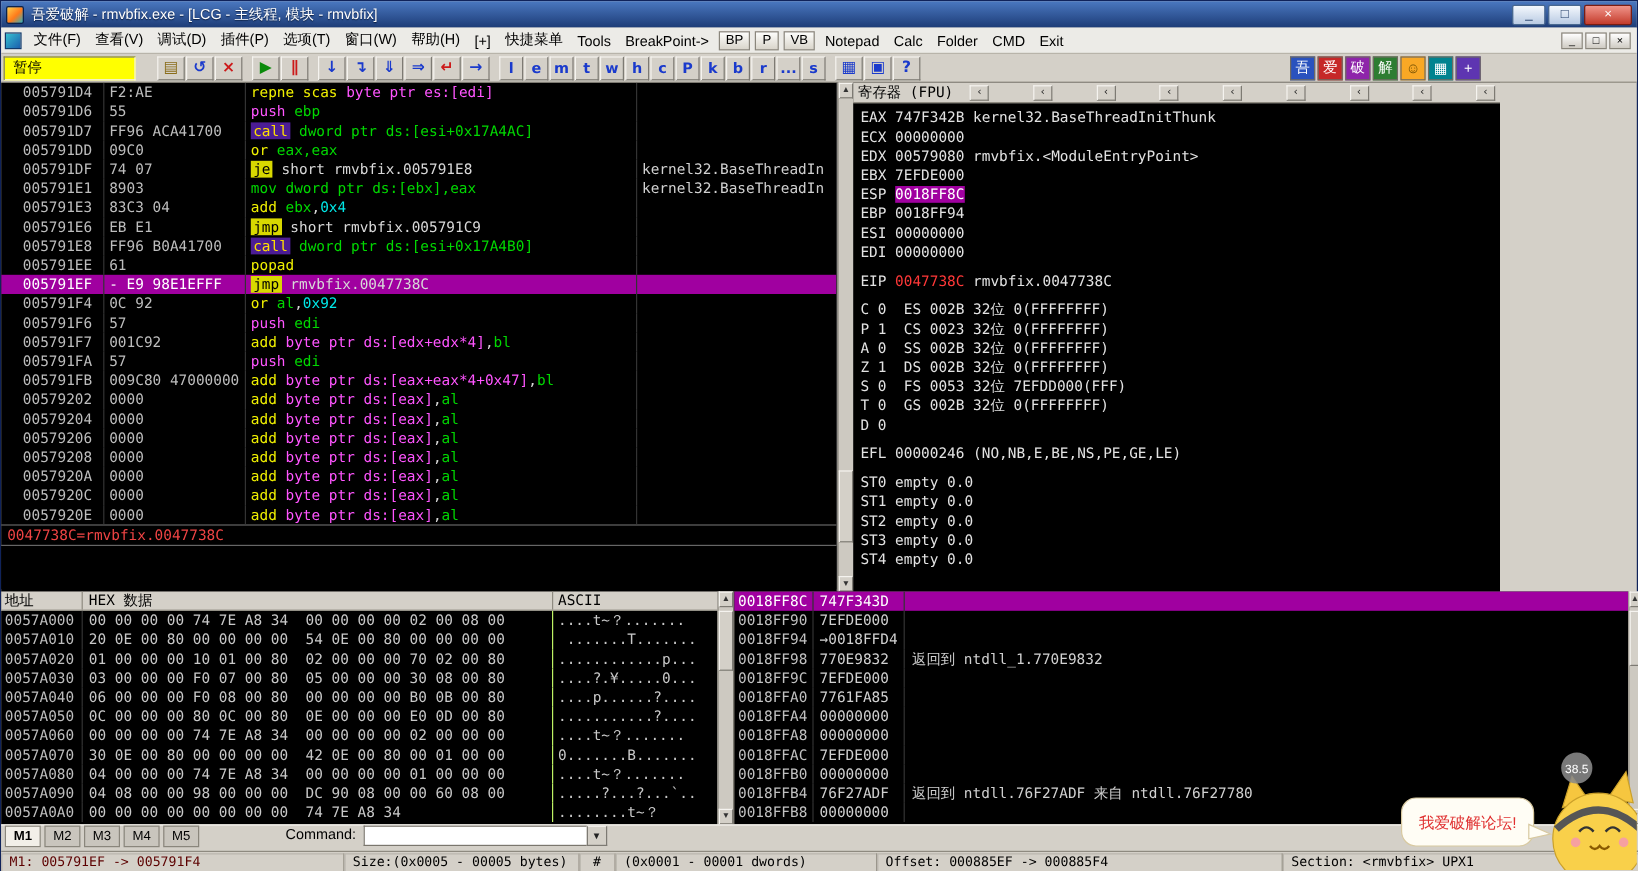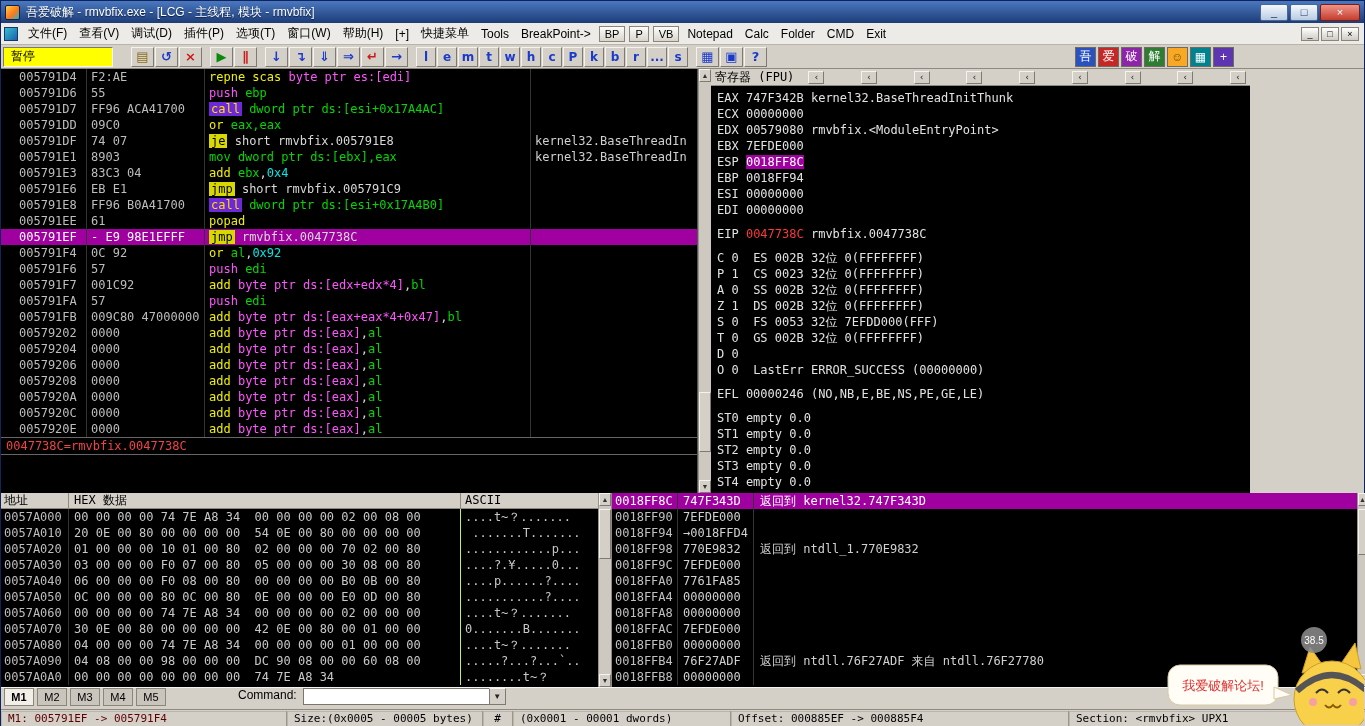--- a/index.html
+++ b/index.html
@@ -40,21 +40,21 @@
   #disasm{position:absolute;left:0;top:68px;width:697px;height:424px;background:#000;border-right:1px solid #555;}
   #disasm-rows{height:368px;overflow:hidden;}
   .drow{display:flex;height:16px;line-height:16px;white-space:pre;}
   .col-addr{width:86px;padding-left:18px;color:#bdbdbd;border-right:1px solid #333;flex:none;}
   .col-bytes{width:118px;padding-left:4px;color:#bdbdbd;border-right:1px solid #333;flex:none;overflow:hidden;}
   .col-code{width:326px;padding-left:4px;border-right:1px solid #333;flex:none;overflow:hidden;}
   .col-com{flex:1;padding-left:4px;color:#d0d0d0;overflow:hidden;}
   .drow.sel{background:#a000a0;}
   .drow.sel .col-addr,.drow.sel .col-bytes,.drow.sel .col-com{color:#fff;}
   .cw{color:#d8d8d8}.cy{color:#f0f000}.cm{color:#ff55ff}.cg{color:#00d800}.cc{color:#00e8e8}
-  .bred{background:#6d28d9;color:#ffe000;padding:0 2px;}
+  .bred{background:#4c1d95;color:#ffe000;padding:0 2px;}
   .byel{background:#d8d800;color:#000;padding:0 2px;}
   #disasm-info{height:18px;border-top:1px solid #666;border-bottom:1px solid #666;color:#ef4444;padding:1px 5px;line-height:15px;}
   #disasm-blank{height:36px;background:#000;}
 
   
   .vscroll{position:absolute;width:13px;background:#cdc9c1;border-left:1px solid #9a968c;display:flex;flex-direction:column;}
   .sb-btn{height:13px;font-size:7px;text-align:center;line-height:12px;color:#333;background:#d4d0c8;border:1px solid;border-color:#f5f3ef #7d7a73 #7d7a73 #f5f3ef;}
   .sb-track{flex:1;position:relative;}
   .sb-thumb{position:absolute;left:0;width:100%;background:#d4d0c8;border:1px solid;border-color:#f5f3ef #7d7a73 #7d7a73 #f5f3ef;}
 
@@ -266,21 +266,20 @@
         <div class="rgap"></div>
         <div class="rline"><span>EIP </span><span class="redval">0047738C</span><span> rmvbfix.0047738C</span></div>
         <div class="rgap"></div>
         <div class="rline"><span>C 0</span><span>  ES 002B 32位 0(FFFFFFFF)</span></div>
         <div class="rline"><span>P 1</span><span>  CS 0023 32位 0(FFFFFFFF)</span></div>
         <div class="rline"><span>A 0</span><span>  SS 002B 32位 0(FFFFFFFF)</span></div>
         <div class="rline"><span>Z 1</span><span>  DS 002B 32位 0(FFFFFFFF)</span></div>
         <div class="rline"><span>S 0</span><span>  FS 0053 32位 7EFDD000(FFF)</span></div>
         <div class="rline"><span>T 0</span><span>  GS 002B 32位 0(FFFFFFFF)</span></div>
         <div class="rline"><span>D 0</span></div>
-        <div class="rline"><span>O 0</span><span>  LastErr ERROR_SUCCESS (00000000)</span></div>
         <div class="rgap"></div>
         <div class="rline">EFL 00000246 (NO,NB,E,BE,NS,PE,GE,LE)</div>
         <div class="rgap"></div>
         <div class="rline">ST0 empty 0.0</div>
         <div class="rline">ST1 empty 0.0</div>
         <div class="rline">ST2 empty 0.0</div>
         <div class="rline">ST3 empty 0.0</div>
         <div class="rline">ST4 empty 0.0</div>
       </div>
   </div>
@@ -309,21 +308,21 @@
   <div class="vscroll" style="left:597px;top:492px;height:194px;">
     <div class="sb-btn">▲</div>
     <div class="sb-track">
         <div class="sb-thumb" style="top:2%;height:50px;"></div>
       </div>
     <div class="sb-btn">▼</div>
   </div>
 
   <div id="stack" class="mono">
     <div id="stack-rows">
-        <div class="s-row sel"><span class="s-addr">0018FF8C</span><span class="s-val">747F343D</span><span class="s-com">返回到 kernel32.747F343D</span></div>
+        <div class="s-row sel"><span class="s-addr">0018FF8C</span><span class="s-val">747F343D</span></div>
         <div class="s-row"><span class="s-addr">0018FF90</span><span class="s-val">7EFDE000</span><span class="s-com"></span></div>
         <div class="s-row"><span class="s-addr">0018FF94</span><span class="s-val">→0018FFD4</span><span class="s-com"></span></div>
         <div class="s-row"><span class="s-addr">0018FF98</span><span class="s-val">770E9832</span><span class="s-com">返回到 ntdll_1.770E9832</span></div>
         <div class="s-row"><span class="s-addr">0018FF9C</span><span class="s-val">7EFDE000</span><span class="s-com"></span></div>
         <div class="s-row"><span class="s-addr">0018FFA0</span><span class="s-val">7761FA85</span><span class="s-com"></span></div>
         <div class="s-row"><span class="s-addr">0018FFA4</span><span class="s-val">00000000</span><span class="s-com"></span></div>
         <div class="s-row"><span class="s-addr">0018FFA8</span><span class="s-val">00000000</span><span class="s-com"></span></div>
         <div class="s-row"><span class="s-addr">0018FFAC</span><span class="s-val">7EFDE000</span><span class="s-com"></span></div>
         <div class="s-row"><span class="s-addr">0018FFB0</span><span class="s-val">00000000</span><span class="s-com"></span></div>
         <div class="s-row"><span class="s-addr">0018FFB4</span><span class="s-val">76F27ADF</span><span class="s-com">返回到 ntdll.76F27ADF 来自 ntdll.76F27780</span></div>

